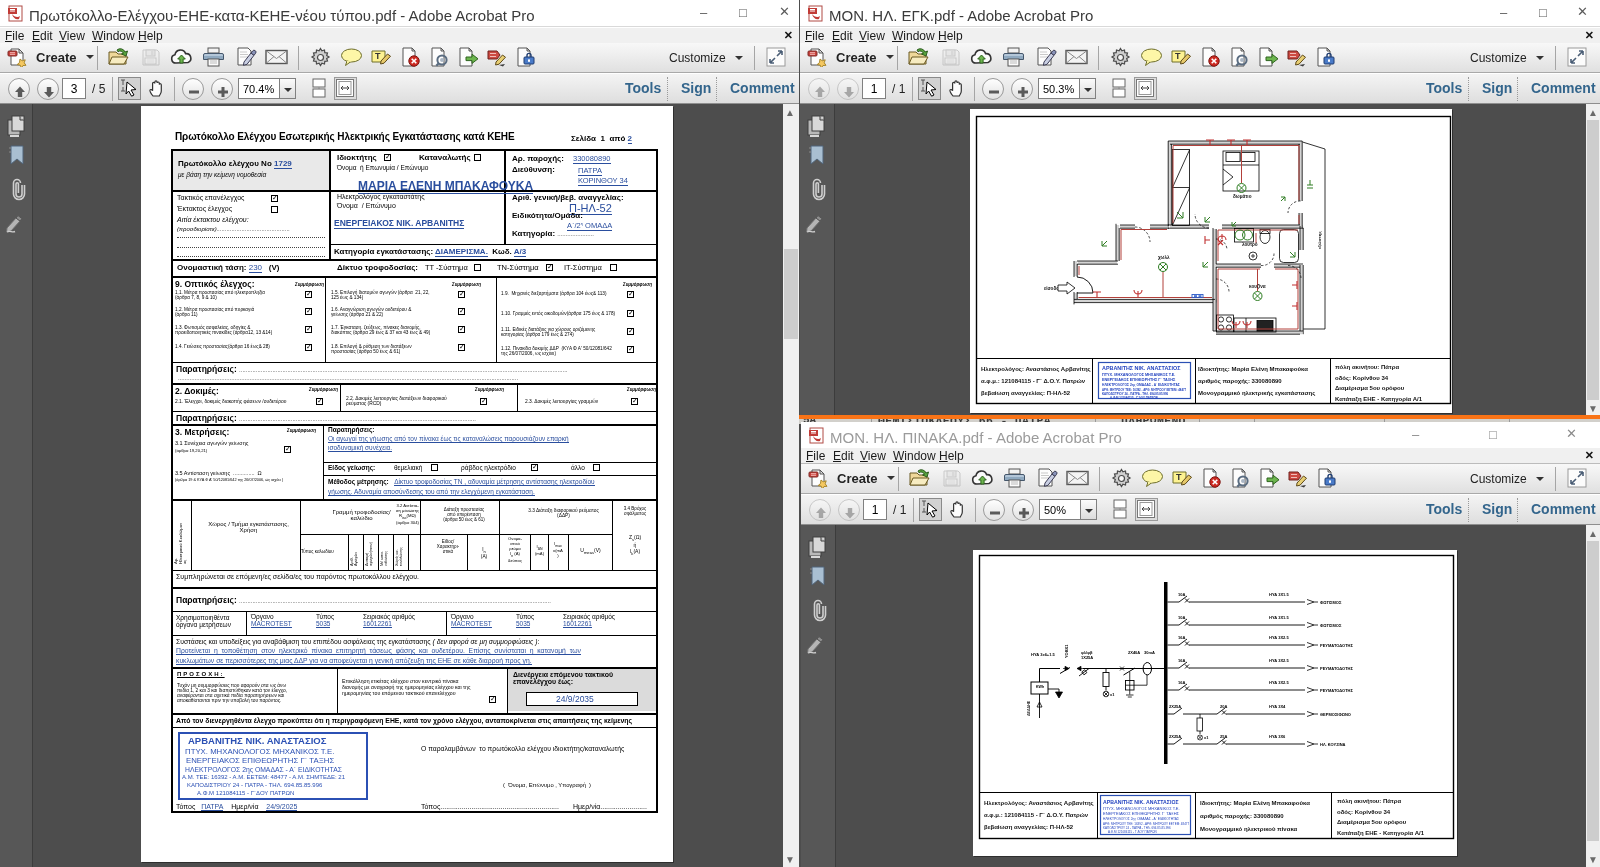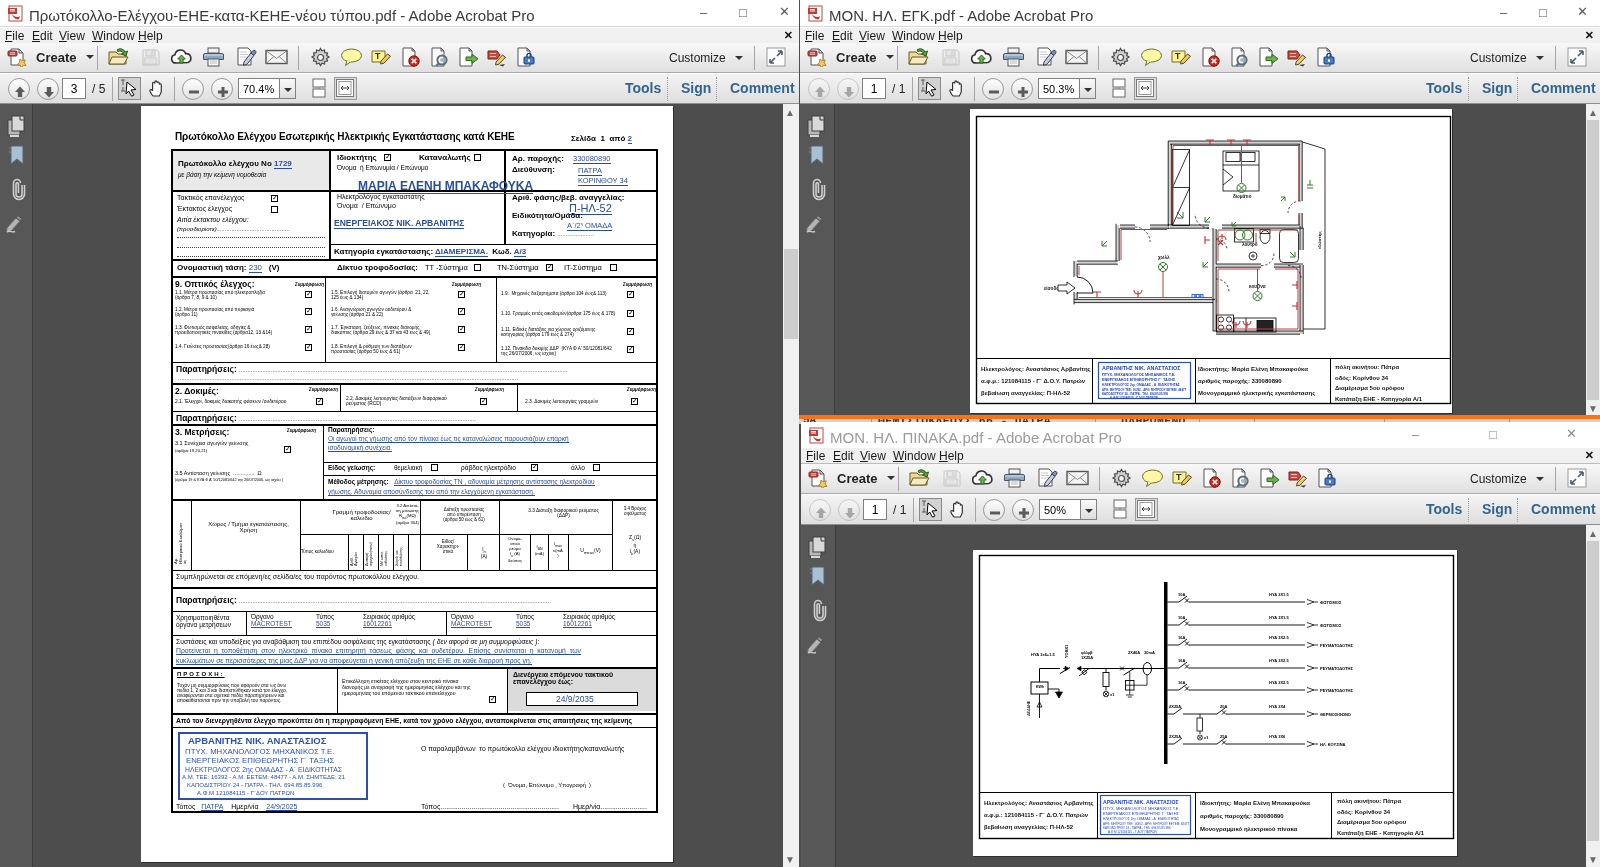--- a/index.html
+++ b/index.html
@@ -263,21 +263,21 @@
     <div class="f" style="left:36px;top:99px;font-size:7px">Έκτακτος έλεγχος</div>
       <div class="cb" style="left:130px;top:100px"></div>
     <div class="f" style="left:36px;top:110px;font-size:7px;font-style:italic">Αιτία έκτακτου ελέγχου:</div>
     <div class="f" style="left:36px;top:120px;font-size:6px;font-style:italic">(προσδιορίστε)............................................</div>
     <div class="abs" style="left:36px;top:131px;width:148px;border-bottom:1px dotted #444"></div>
     <div class="abs" style="left:36px;top:141px;width:148px;border-bottom:1px dotted #444"></div>
     <div class="abs" style="left:36px;top:150px;width:148px;border-bottom:1px dotted #444"></div>
     <div class="f" style="left:196px;top:87px;font-size:7px">Ηλεκτρολόγος εγκαταστάτης</div>
     <div class="f" style="left:196px;top:96px;font-size:7px">Όνομα&nbsp; / Επώνυμο</div>
     <div class="f" style="left:193px;top:112px;font-size:8.5px;font-weight:bold"><span class="bu">ΕΝΕΡΓΕΙΑΚΟΣ ΝΙΚ. ΑΡΒΑΝΙΤΗΣ</span></div>
-    <div class="f" style="left:371px;top:87px;font-size:8px;font-weight:bold">Αριθ. φάσης/βεβ. αναγγελίας:</div>
+    <div class="f" style="left:371px;top:87px;font-size:8px;font-weight:bold">Αριθ. γενική/βεβ. αναγγελίας:</div>
     <div class="f" style="left:428px;top:96px;font-size:11px"><span class="bu">Π-ΗΛ-52</span></div>
     <div class="f" style="left:371px;top:105px;font-size:8px;font-weight:bold">Ειδικότητα/Ομάδα:</div>
     <div class="f" style="left:426px;top:114px;font-size:7.5px"><span class="bu">Α΄/2<sup style="font-size:4px">η</sup> ΟΜΑΔΑ</span></div>
     <div class="f" style="left:371px;top:123px;font-size:8px;font-weight:bold">Κατηγορία: <span style="font-weight:normal;font-size:6px">......................</span></div>
 
     <div class="abs" style="left:188px;top:138px;width:329px;height:1px;background:#000"></div>
     <div class="f" style="left:193px;top:141px;font-size:8px;font-weight:bold">Κατηγορία εγκατάστασης: <span class="bu" style="font-weight:bold">ΔΙΑΜΕΡΙΣΜΑ.</span>&nbsp; Κωδ. <span class="bu">Α/3</span></div>
 
     <div class="abs" style="left:30px;top:153px;width:487px;height:2px;background:#000"></div>
     <div class="f" style="left:36px;top:157px;font-size:8px;font-weight:bold">Ονομαστική τάση: <span class="bu" style="font-weight:normal">230</span>&nbsp;&nbsp;&nbsp;(V)</div>

